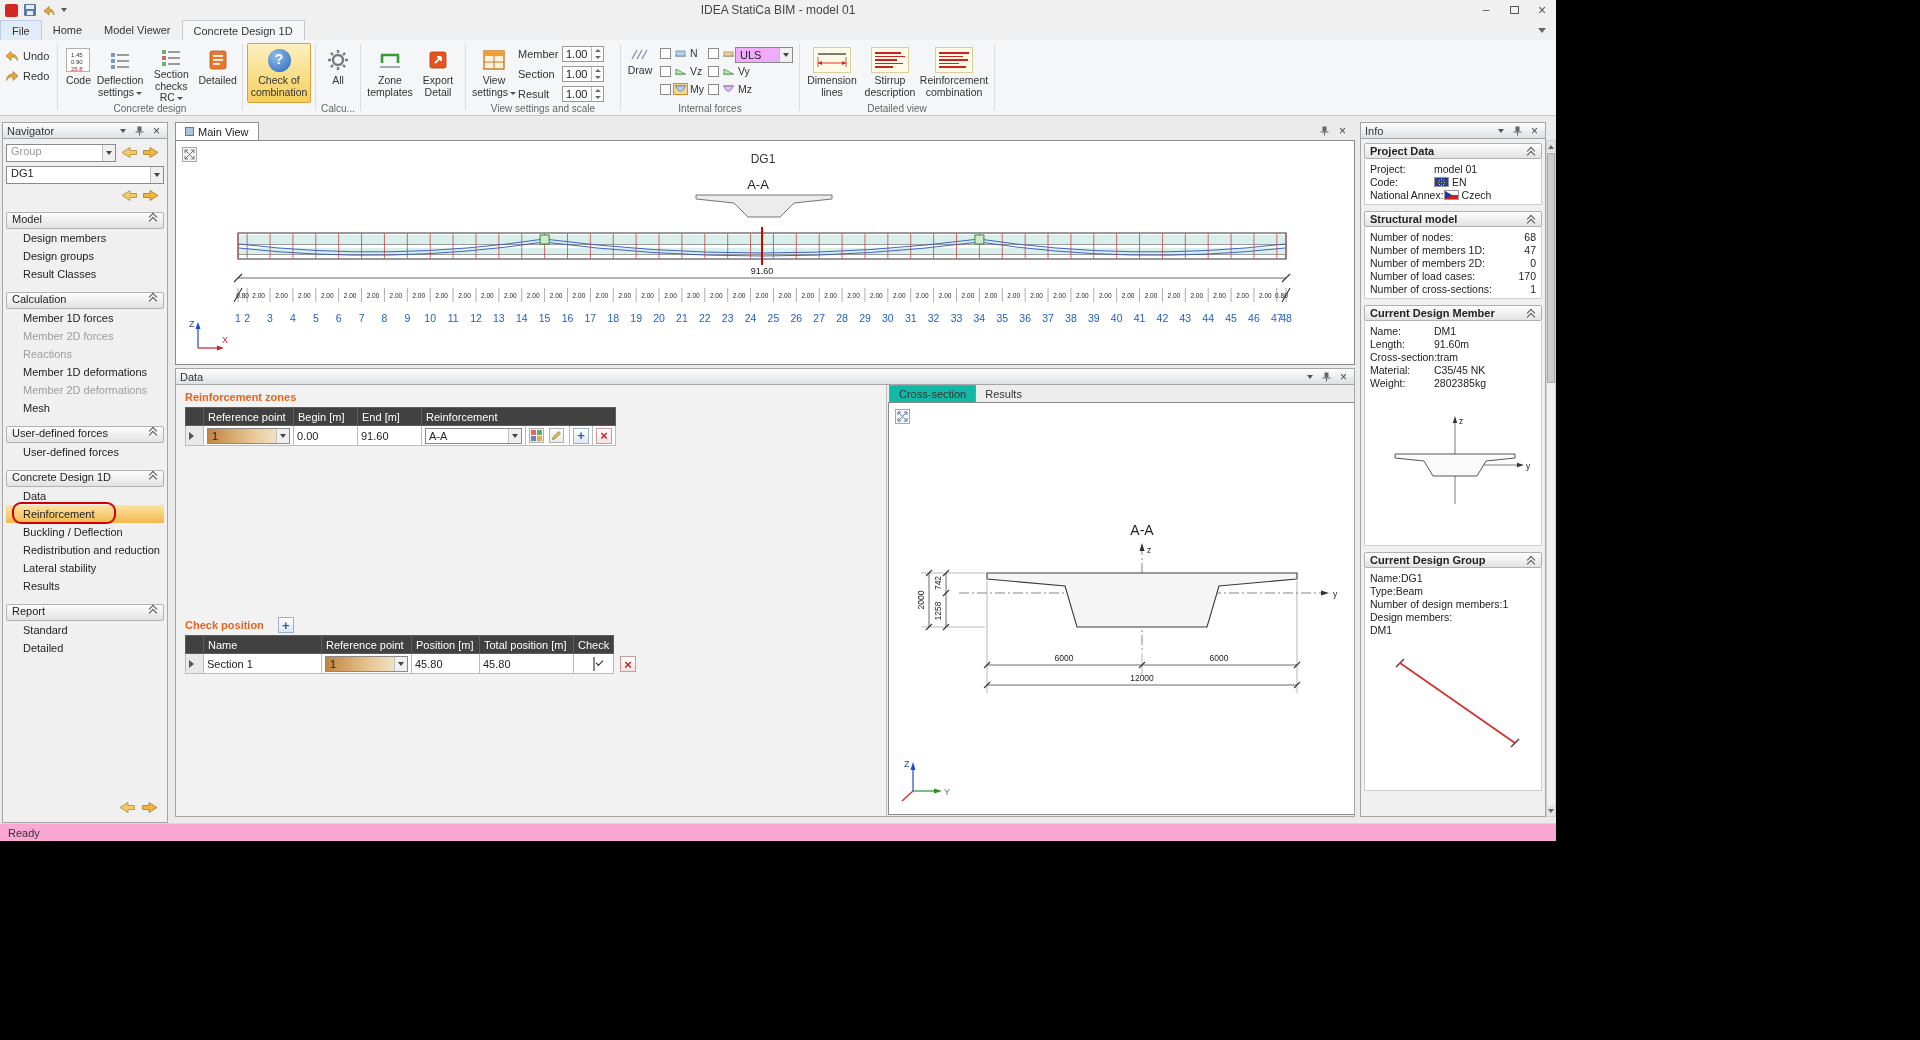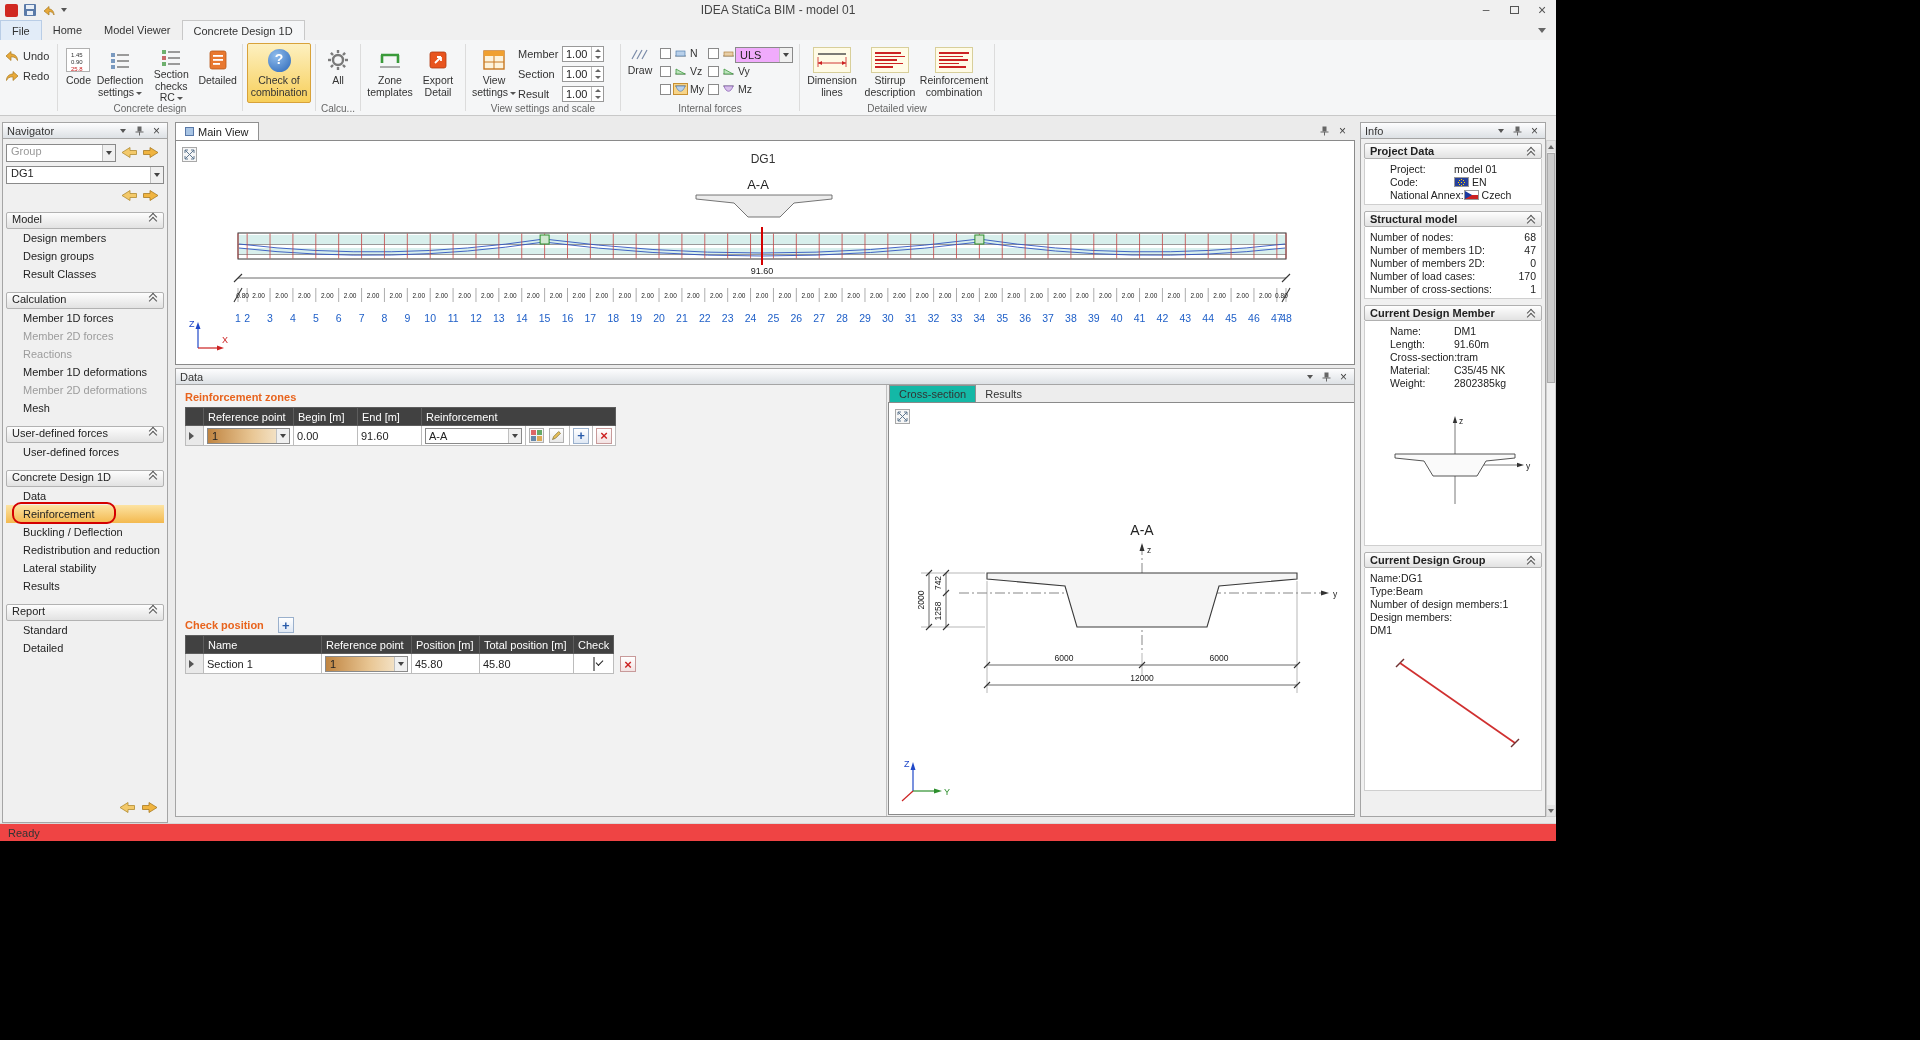--- a/index.html
+++ b/index.html
@@ -173,39 +173,39 @@
 .cs-canvas{position:absolute;left:1px;top:17px;right:1px;bottom:1px;background:#fff;border:1px solid #8a8a8a;}
 
 
 .infopanel{left:1360px;top:122px;width:186px;height:695px;}
 .info-body{position:absolute;left:0;top:17px;right:0;bottom:0;overflow:hidden;padding:3px 3px;}
 .info-section{margin-bottom:6px;}
 .info-sec-header{height:16px;background:linear-gradient(#fefefe,#e2e2e2);border:1px solid #b0b0b0;border-radius:2px;display:flex;align-items:center;justify-content:space-between;padding:0 5px;font-size:11px;color:#222;font-weight:bold;}
 .info-sec-body{background:#fff;border:1px solid #cfcfcf;border-top:none;padding:3px 5px;position:relative;}
 .info-row{display:flex;align-items:center;height:13px;font-size:10.5px;color:#222;}
 .info-row .lbl{flex:none;}
-.col-lbl .info-row .lbl{min-width:64px;margin-left:20px;}
+.col-lbl .info-row .lbl{min-width:64px;}
 .align-right .info-row .val{margin-left:auto;}
 .flag{display:inline-block;width:15px;height:10px;margin-right:3px;border:1px solid #999;position:relative;flex:none;}
 .flag.eu{background:#26409a;}
 .flag.eu::after{content:"";position:absolute;left:6px;top:4px;width:1px;height:1px;background:#ffd400;box-shadow:2px -2px #ffd400,3px 0 #ffd400,2px 2px #ffd400,-2px -2px #ffd400,-3px 0 #ffd400,-2px 2px #ffd400,0 -3px #ffd400,0 3px #ffd400;}
 .flag.cz{background:linear-gradient(#fff 50%,#c22 50%);}
 .flag.cz::after{content:"";position:absolute;left:0;top:0;border-left:7px solid #1a3aa0;border-top:4px solid transparent;border-bottom:4px solid transparent;}
 .info-drawing{position:relative;margin-top:3px;}
 
 
 .vscroll{position:absolute;left:1546px;top:140px;width:10px;height:677px;background:#f0f0f0;border:1px solid #d0d0d0;}
 .sb-btn{height:11px;display:flex;align-items:center;justify-content:center;background:#e4e4e4;}
 .sb-up::before{content:"";border-left:3px solid transparent;border-right:3px solid transparent;border-bottom:4px solid #666;}
 .sb-dn{position:absolute;bottom:0;left:0;right:0;}
 .sb-dn::before{content:"";border-left:3px solid transparent;border-right:3px solid transparent;border-top:4px solid #666;}
 .sb-thumb{position:absolute;left:0;right:0;top:12px;height:230px;background:#cdcdcd;border:1px solid #aaa;}
 
 
-.statusbar{position:absolute;left:0;top:823px;width:100%;height:18px;background:#ef4444;border-top:1px solid #d8d8d8;display:flex;align-items:center;padding-left:8px;font-size:11px;color:#333;}
+.statusbar{position:absolute;left:0;top:823px;width:100%;height:18px;background:#f9a8d4;border-top:1px solid #d8d8d8;display:flex;align-items:center;padding-left:8px;font-size:11px;color:#333;}
 </style>
 </head>
 <body>
 
 <div class="app">
 
   <div class="titlebar">
     <div class="qat">
       <span class="app-logo"></span>
       <span class="save-glyph"></span>

